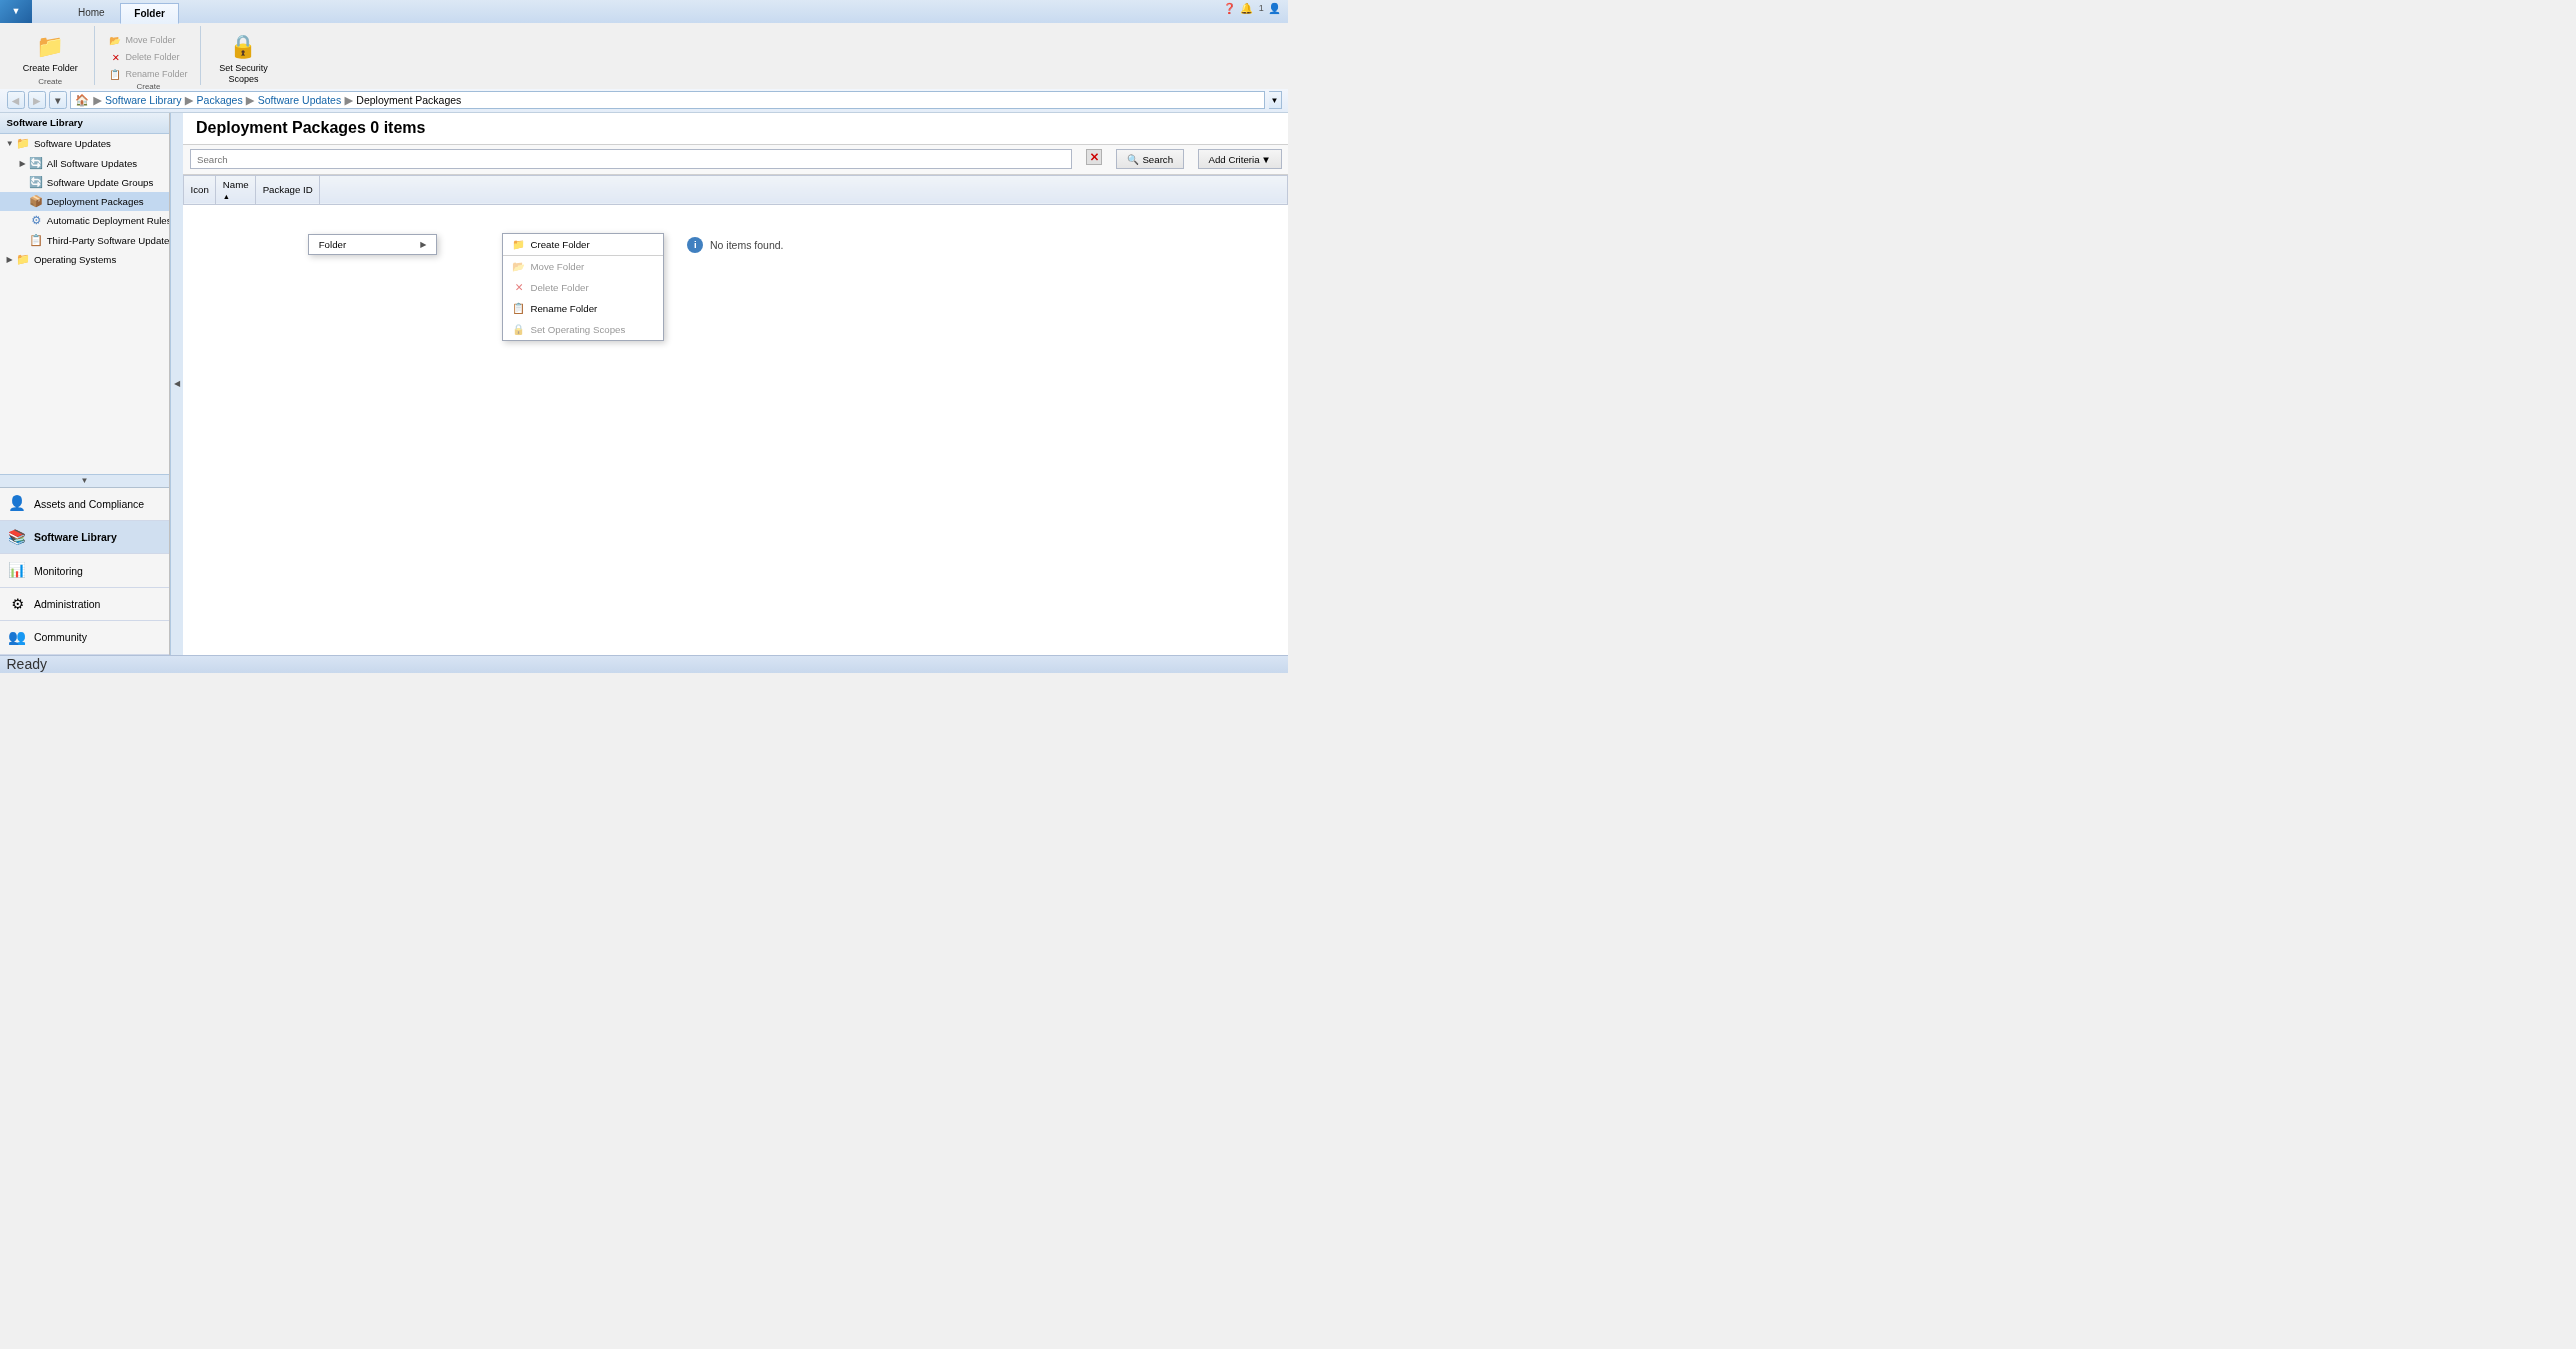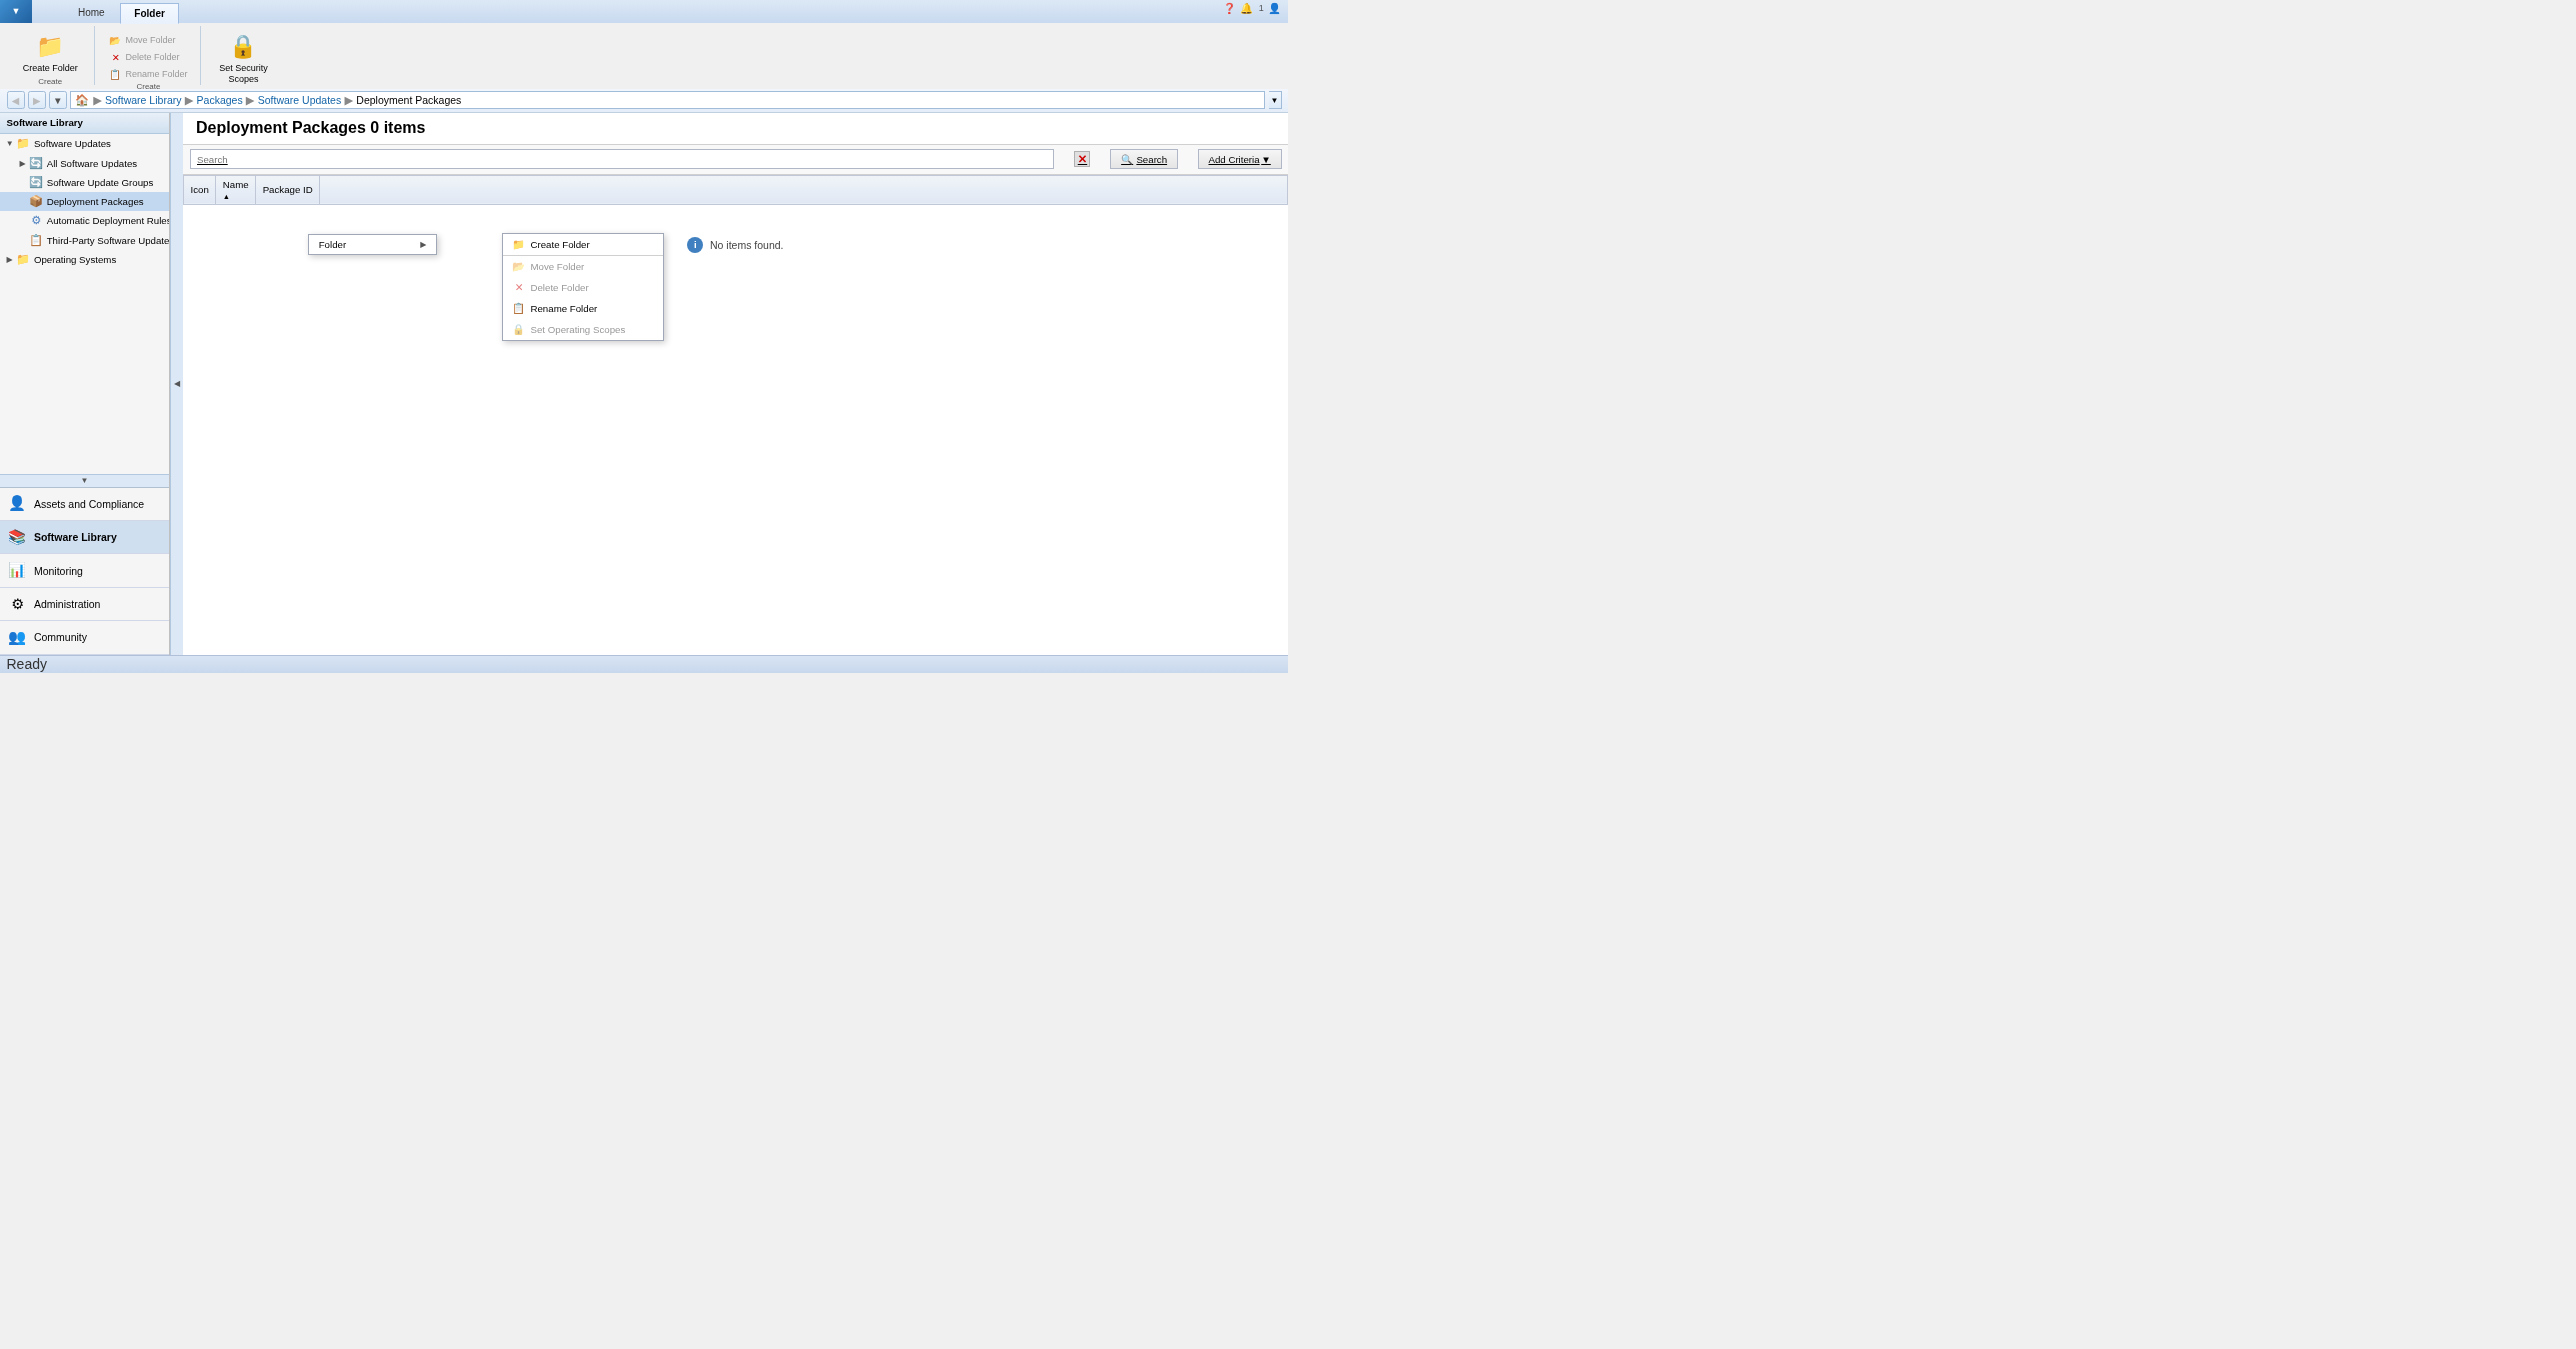--- a/index.html
+++ b/index.html
@@ -251,26 +251,24 @@
     }
     .content-header {
       padding: 6.5px 13px;
       border-bottom: 0.8px solid #d0d0d0;
       font-size: 16px;
       font-weight: bold;
       background: white;
     }
     .search-bar {
       display: flex;
-      align-items: center;
       padding: 4.8px 6.5px;
-      gap: 20px;
+      gap: 14px;
       border-bottom: 0.8px solid #d0d0d0;
       background: #f8f8f8;
-      text-decoration: underline;
     }
     .search-input {
       flex: 1;
       height: 19.4px;
       border: 0.8px solid #b0b8c8;
       padding: 0 6.5px;
       font-size: 9.7px;
       background: white;
     }
     .search-clear-btn {

